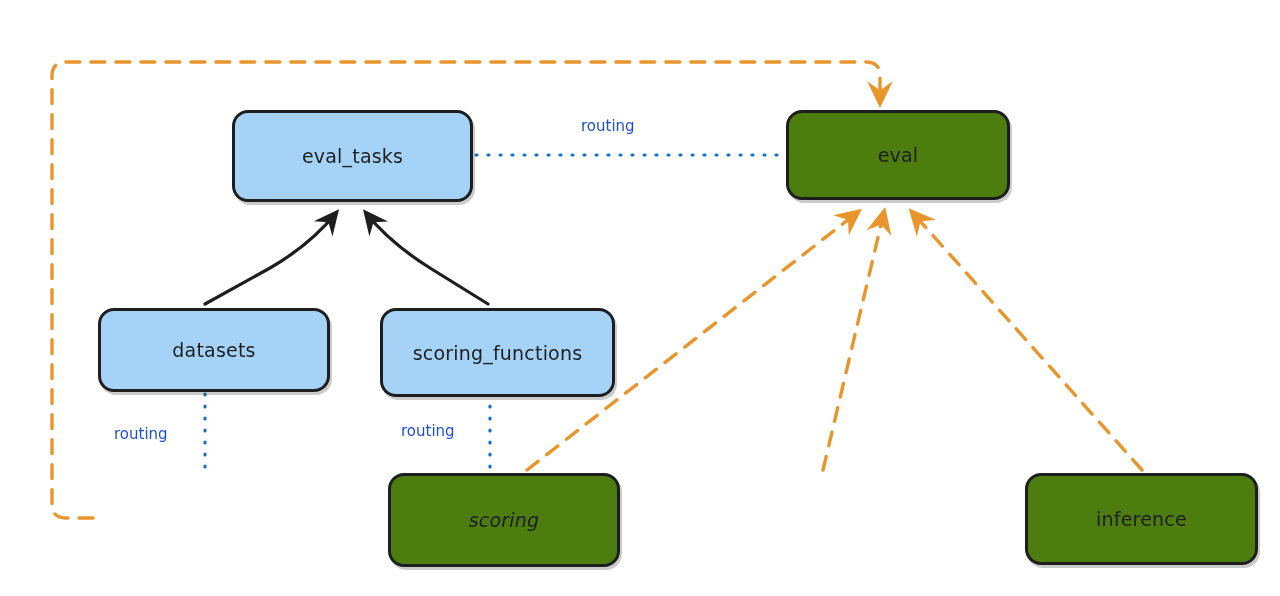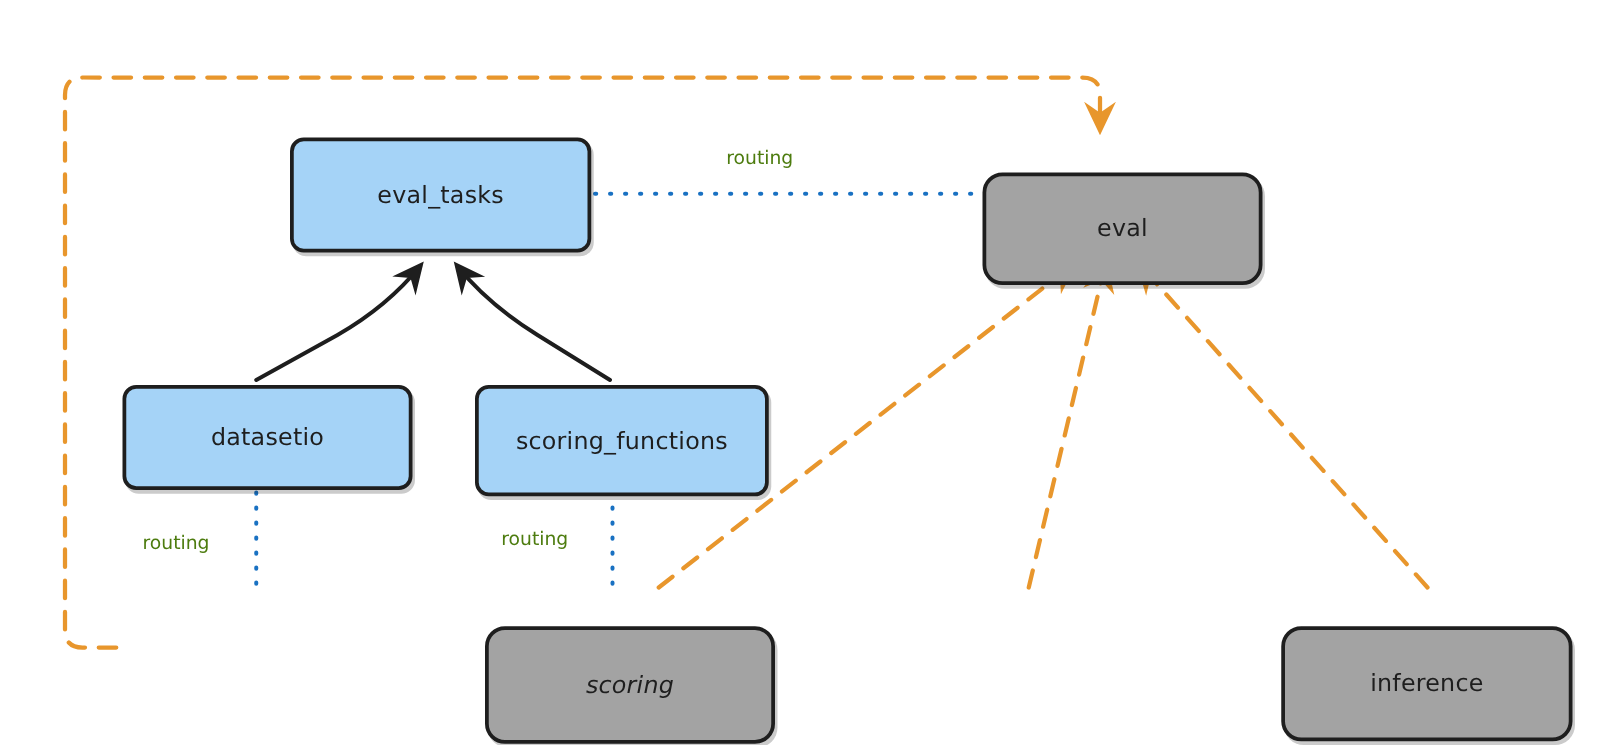--- a/index.html
+++ b/index.html
@@ -35,35 +35,33 @@
     border-radius: 16px;
     font-family: "DejaVu Sans", sans-serif;
     font-size: 19px;
     color: #1e1e1e;
     letter-spacing: 0.2px;
     z-index: 5;
     box-shadow: 2px 3px 0 rgba(20,20,20,0.22);
   }
   .node.blue {
     background: #a5d3f7;
-    border-radius: 11px;
   }
   .node.green {
-    background: #a3a3a3;
-    margin-top: 28px;
+    background: #4d7c0f;
   }
   .node-label {
     pointer-events: none;
     white-space: nowrap;
   }
   .edge-label {
     position: absolute;
     font-family: "DejaVu Sans", sans-serif;
     font-size: 15px;
-    color: #4d7c0f;
+    color: #1d4ed8;
     white-space: nowrap;
     z-index: 6;
     background: #ffffff;
     padding: 0 3px;
   }
 </style>
 </head>
 <body>
 
 <div id="canvas">
@@ -99,21 +97,21 @@
 
   <div class="node blue" style="left:232px; top:110px; width:241px; height:92px;">
     <span class="node-label">eval_tasks</span>
   </div>
 
   <div class="node green" style="left:786px; top:110px; width:224px; height:90px;">
     <span class="node-label">eval</span>
   </div>
 
   <div class="node blue" style="left:98px; top:308px; width:232px; height:84px;">
-    <span class="node-label">datasetio</span>
+    <span class="node-label">datasets</span>
   </div>
 
   <div class="node blue" style="left:368px; top:308px; width:235px; height:89px;margin-left:12px;">
     <span class="node-label">scoring_functions</span>
   </div>
 
 
   <div class="node green" style="left:388px; top:473px; width:232px; height:94px;font-style:italic;">
     <span class="node-label">scoring</span>
   </div>

